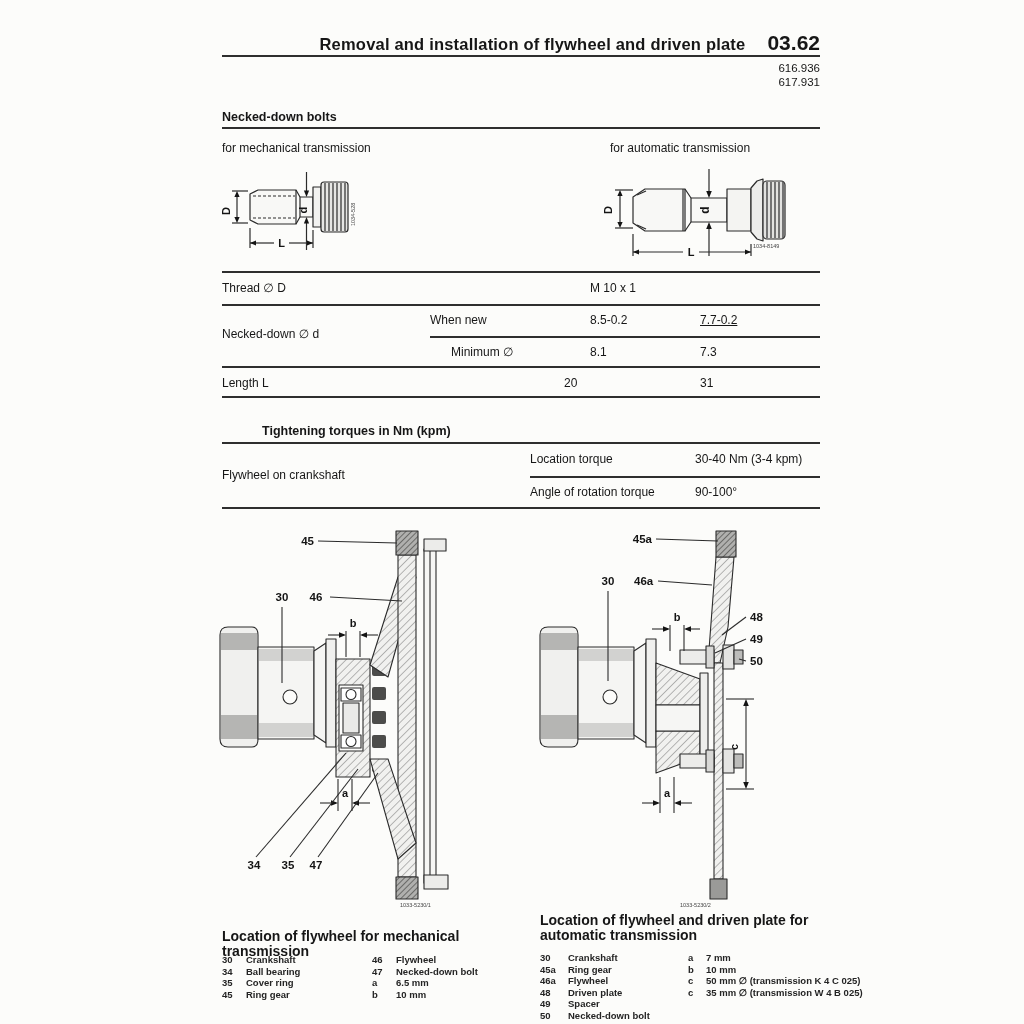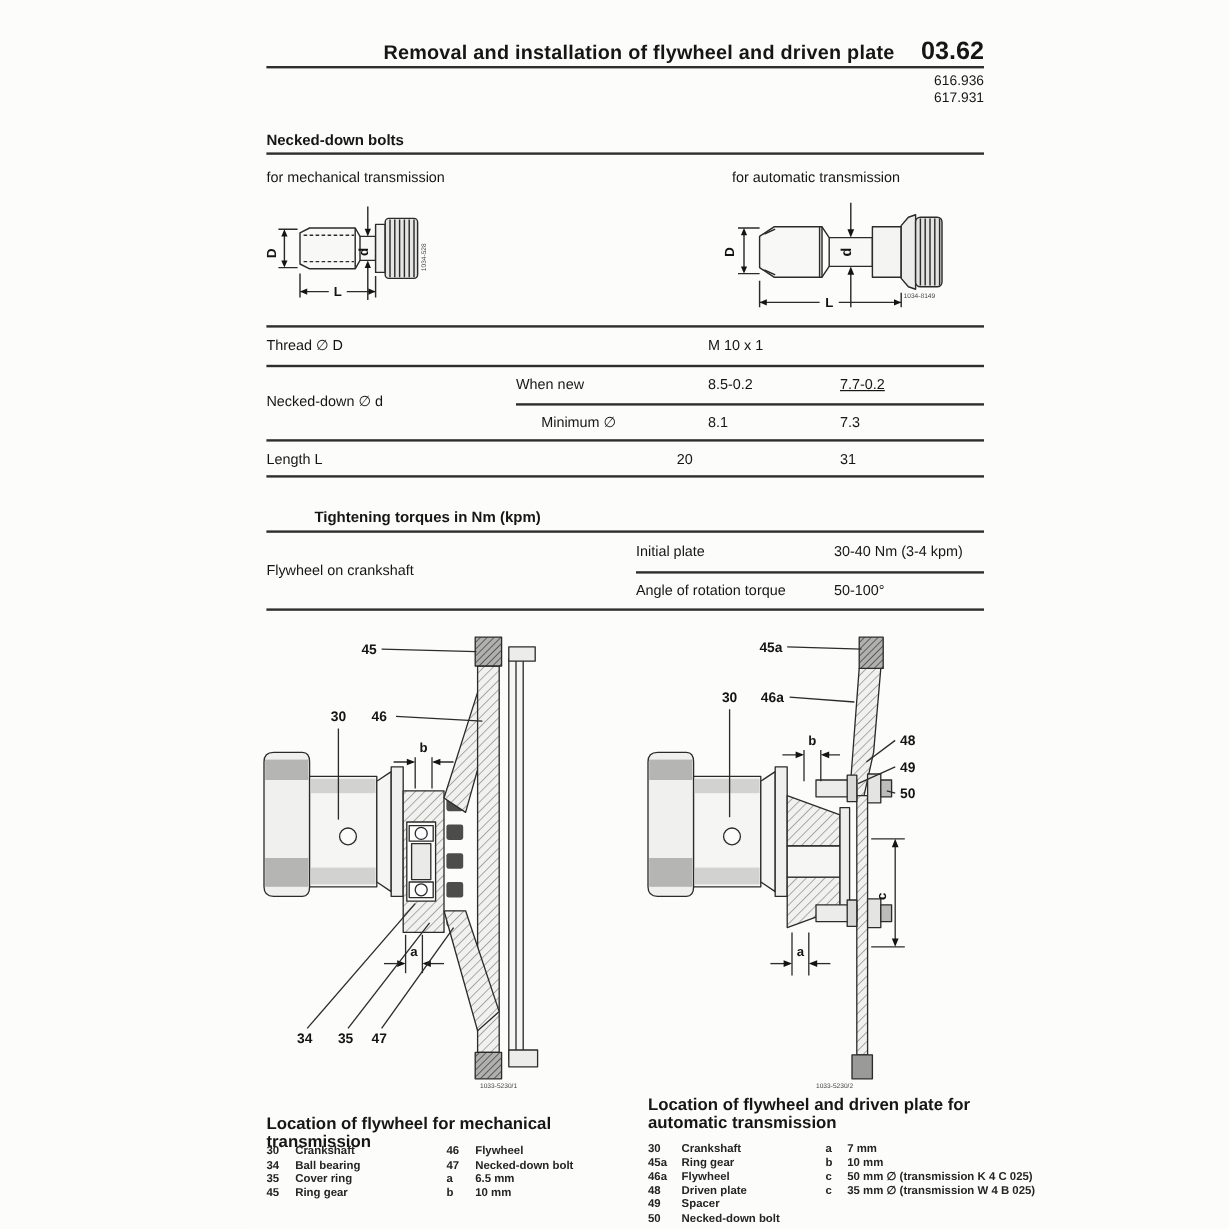--- a/index.html
+++ b/index.html
@@ -132,25 +132,25 @@
   <div class="rule" style="left:222px;top:366px;width:598px;height:1.5px;"></div>
 
   <div class="abs body-t" style="left:222px;top:376px;">Length L</div>
   <div class="abs body-t" style="left:564px;top:376px;">20</div>
   <div class="abs body-t" style="left:700px;top:376px;text-align:right;">31</div>
   <div class="rule" style="left:222px;top:396px;width:598px;height:2px;"></div>
 
   <div class="abs h2" style="left:222px;top:424px;margin-left:40px;">Tightening torques in Nm (kpm)</div>
   <div class="rule" style="left:222px;top:442px;width:598px;height:2px;"></div>
   <div class="abs body-t" style="left:222px;top:468px;">Flywheel on crankshaft</div>
-  <div class="abs body-t" style="left:530px;top:452px;">Initial plate</div>
+  <div class="abs body-t" style="left:530px;top:452px;">Location torque</div>
   <div class="abs body-t" style="left:695px;top:452px;">30-40 Nm (3-4 kpm)</div>
   <div class="rule" style="left:530px;top:476px;width:290px;height:1.5px;"></div>
   <div class="abs body-t" style="left:530px;top:485px;">Angle of rotation torque</div>
-  <div class="abs body-t" style="left:695px;top:485px;">50-100°</div>
+  <div class="abs body-t" style="left:695px;top:485px;">90-100°</div>
   <div class="rule" style="left:222px;top:507px;width:598px;height:2px;"></div>
 
   <svg class="abs" style="left:210px;top:523px;" width="270" height="400" viewBox="0 0 270 400">
     <defs>
       <pattern id="pmh" width="5.5" height="5.5" patternUnits="userSpaceOnUse" patternTransform="rotate(45)">
         <rect width="5.5" height="5.5" fill="#f1f1ef"></rect>
           <line x1="0" y1="0" x2="0" y2="5.5" stroke="#777" stroke-width="1"></line>
       </pattern>
       <pattern id="pgh" width="4" height="4" patternUnits="userSpaceOnUse" patternTransform="rotate(45)">
         <rect width="4" height="4" fill="#b0b0ae"></rect>

